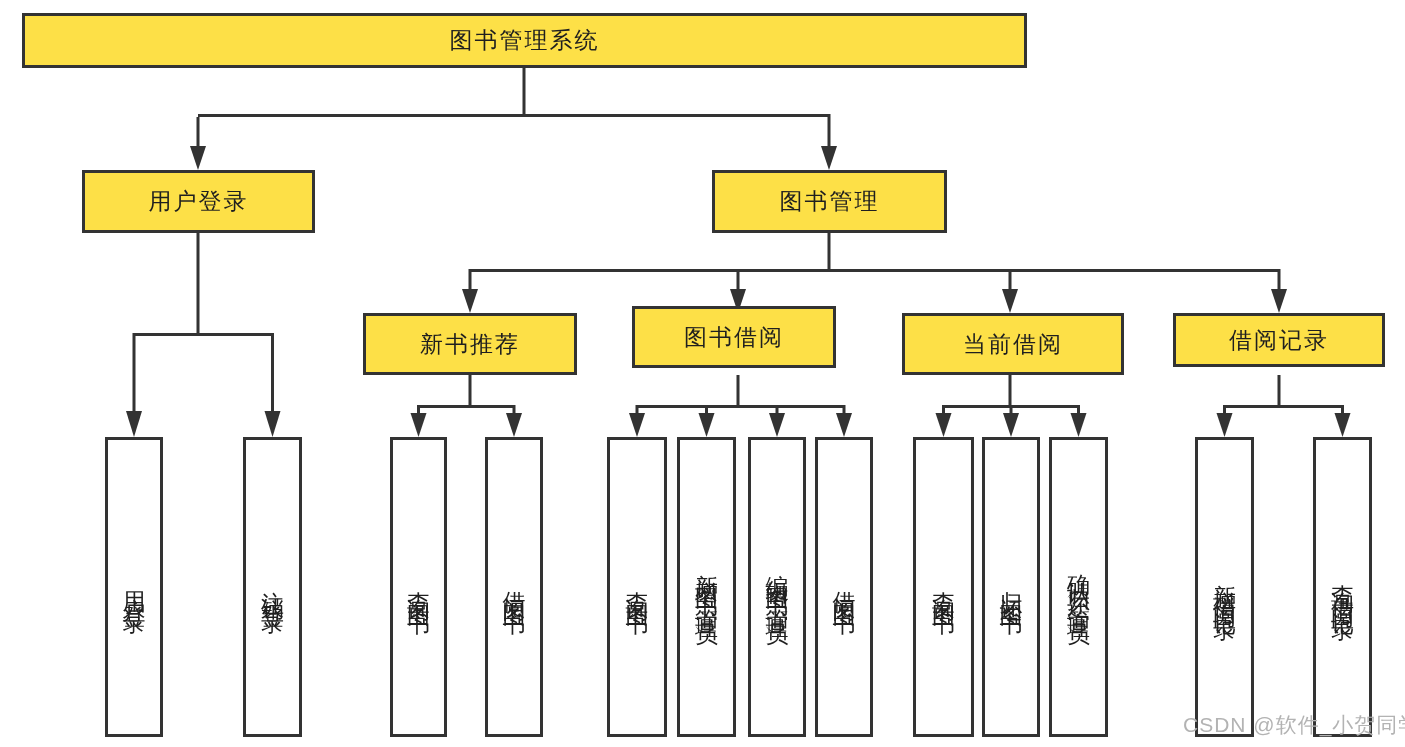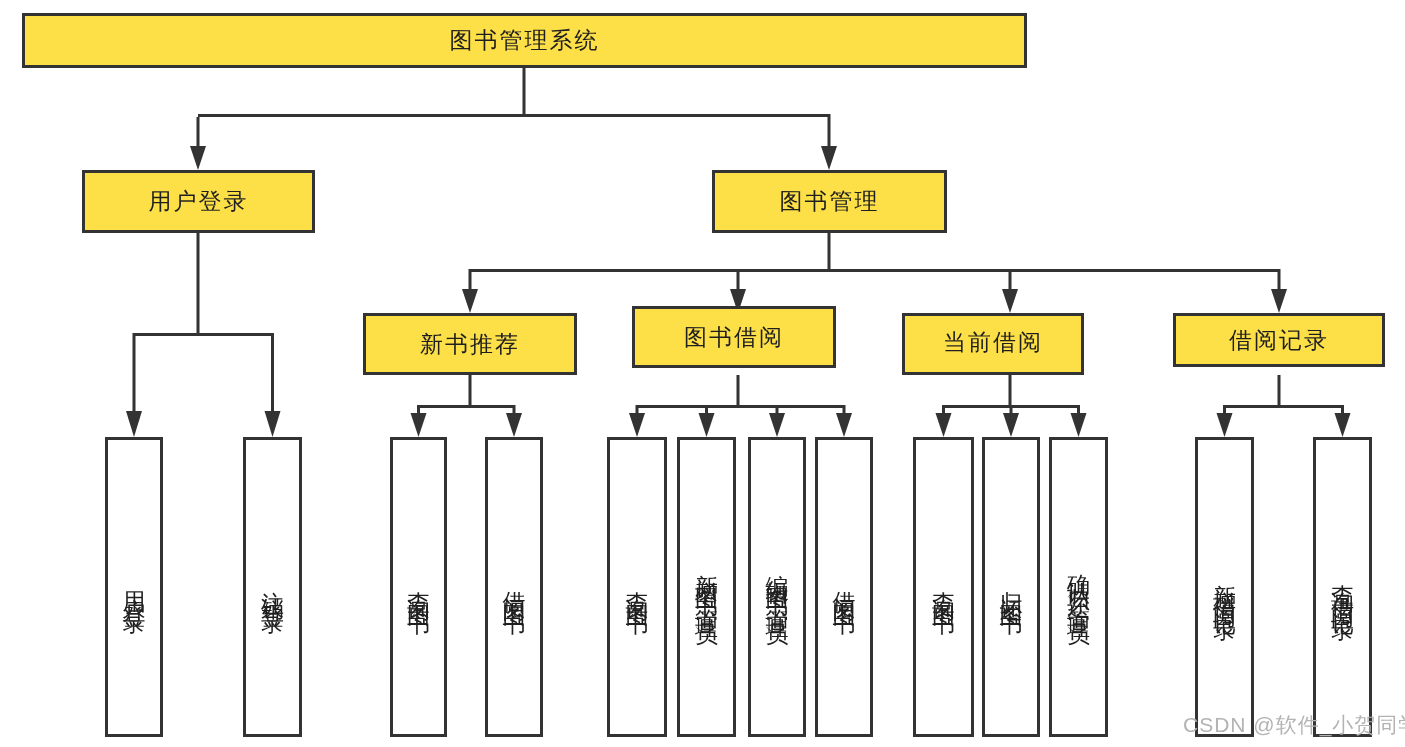--- a/index.html
+++ b/index.html
@@ -30,21 +30,21 @@
   .watermark{
     position:absolute;left:1183px;top:711px;z-index:5;
     font-size:21px;letter-spacing:1px;color:#b3b3b3;white-space:nowrap;
   }
   
   #n-root{left:22px;top:13px;width:1005px;height:55px;}
   #n-user{left:82px;top:170px;width:233px;height:63px;}
   #n-mgmt{left:712px;top:170px;width:235px;height:63px;}
   #n-newbook{left:363px;top:313px;width:214px;height:62px;}
   #n-borrow{left:632px;top:306px;width:204px;height:62px;}
-  #n-current{left:902px;top:313px;width:182px;height:62px;font-family:Liberation Mono, monospace;}
+  #n-current{left:902px;top:313px;width:222px;height:62px;}
   #n-records{left:1173px;top:313px;width:212px;height:54px;}
   #l-u1{left:105px;width:58px;}
   #l-u2{left:243px;width:59px;}
   #l-n1{left:390px;width:57px;}
   #l-n2{left:485px;width:58px;}
   #l-b1{left:607px;width:60px;}
   #l-b2{left:677px;width:59px;}
   #l-b3{left:748px;width:58px;}
   #l-b4{left:815px;width:58px;}
   #l-c1{left:913px;width:61px;}

